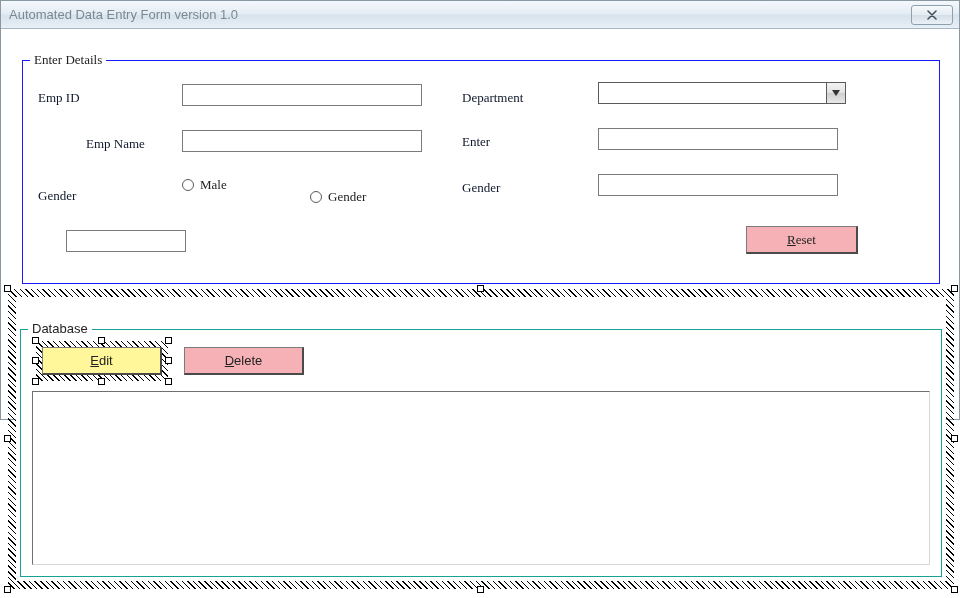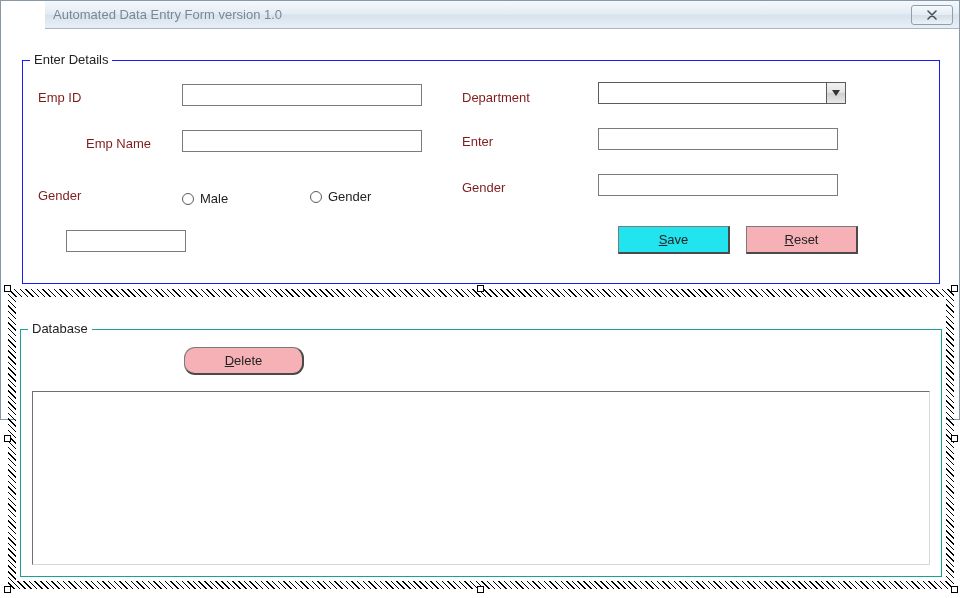--- a/index.html
+++ b/index.html
@@ -15,21 +15,20 @@
   }
 
   
   .window {
     position: relative;
     width: 960px;
     height: 420px;
     box-sizing: border-box;
     border: 1px solid #8a98a4;
     background: #fff;
-    padding-left: 44px;
   }
 
   .titlebar {
     position: relative;
     height: 28px;
     line-height: 28px;
     padding-left: 8px;
     box-sizing: border-box;
     background: linear-gradient(to bottom, #f3f8fd 0%, #e4ecf3 48%, #d7e2ec 52%, #e8f0f7 100%);
     border-bottom: 1px solid #aab7c3;
@@ -85,20 +84,21 @@
     background: #ffffff;
     font-size: 13px;
   }
 
   
   #grp-enter {
     left: 20px;
     top: 24px;
     width: 918px;
     height: 230px;
+    font-family: Liberation Serif, serif;
   }
   #grp-enter > .gb-border { border-color: #1a1aff; }
 
   
   .hatched-box {
     position: absolute;
     box-sizing: border-box;
     background-image: repeating-linear-gradient(45deg, #000 0 1px, transparent 1px 4px);
     background-color: transparent;
   }
@@ -142,21 +142,21 @@
     left: 8px;
     padding: 0 4px;
     background: #ffffff;
     font-size: 13px;
   }
 
   
   .fld-label {
     position: absolute;
     font-size: 13px;
-    color: #7f1d1d;
+    color: #0f172a;
     background: #ffffff;
     padding-right: 4px;
     white-space: nowrap;
   }
 
   
   .txt {
     position: absolute;
     box-sizing: border-box;
     height: 22px;
@@ -281,21 +281,21 @@
       <div class="gb-legend">Enter Details</div>
 
       <div class="fld-label" style="left:16px; top:36px;">Emp ID</div>
       <input class="txt" style="left: 160px; top: 30px; width: 240px;" value="">
 
       <div class="fld-label" style="left:16px; top:82px;margin-left:48px;">Emp Name</div>
       <input class="txt" style="left: 160px; top: 76px; width: 240px;" value="">
 
       <div class="fld-label" style="left:16px; top:134px;">Gender</div>
 
-      <div class="radio" style="left:160px; top:136px;">
+      <div class="radio" style="left:160px; top:122px;">
         <div class="dot"></div>
         <span>Male</span>
       </div>
       <div class="radio" style="left:288px; top:134px;">
         <div class="dot"></div>
         <span>Gender</span>
       </div>
 
       <input class="txt txt-slim" style="left: 44px; top: 176px;" value="">
 
@@ -308,23 +308,20 @@
           </svg>
         </div>
       </div>
 
       <div class="fld-label" style="left:440px; top:80px;">Enter</div>
       <input class="txt" style="left: 576px; top: 74px; width: 240px;" value="">
 
       <div class="fld-label" style="left:440px; top:126px;">Gender</div>
       <input class="txt" style="left: 576px; top: 120px; width: 240px;" value="">
 
-      <div class="btn btn-save" style="left:596px; top:172px; width:112px;">
-        <span><u>S</u><span>ave</span></span>
-      </div>
       <div class="btn btn-reset" style="left:724px; top:172px; width:112px;align-items:center;">
         <span><u>R</u><span>eset</span></span>
       </div>
     </div>
 
     <div class="hatched-box" style="left:6px; top:259px; width:946px; height:300px;">
 
       <div class="sel-handle" style="left:-4px; top:-4px;"></div>
       <div class="sel-handle" style="left:50%; top:-4px; margin-left:-4px;"></div>
       <div class="sel-handle" style="right:-4px; top:-4px;"></div>
@@ -333,22 +330,39 @@
       <div class="sel-handle" style="left:-4px; bottom:-4px;"></div>
       <div class="sel-handle" style="left:50%; bottom:-4px; margin-left:-4px;"></div>
       <div class="sel-handle" style="right:-4px; bottom:-4px;"></div>
 
       <div class="inner">
 
         <div id="grp-db">
           <div class="gb-border-db"></div>
           <div class="gb-legend-db">Database</div>
 
-
-          <div class="btn btn-delete" style="left:164px; top:24px; width:120px;border-radius:11px;">
+          <div class="mini-hatch" style="left:16px; top:18px; width:132px; height:40px;">
+
+            <div class="sel-handle" style="left:-4px; top:-4px;"></div>
+            <div class="sel-handle" style="left:50%; top:-4px; margin-left:-4px;"></div>
+            <div class="sel-handle" style="right:-4px; top:-4px;"></div>
+            <div class="sel-handle" style="left:-4px; top:50%; margin-top:-4px;"></div>
+            <div class="sel-handle" style="right:-4px; top:50%; margin-top:-4px;"></div>
+            <div class="sel-handle" style="left:-4px; bottom:-4px;"></div>
+            <div class="sel-handle" style="left:50%; bottom:-4px; margin-left:-4px;"></div>
+            <div class="sel-handle" style="right:-4px; bottom:-4px;"></div>
+
+            <div class="inner" style="left:6px; right:6px; top:6px; bottom:6px; background-image:none; background:#fff79a;">
+              <div class="btn btn-edit" style="position:absolute; left:0; top:0; right:0; bottom:0; border-right-width:2px;">
+                <span><u>E</u><span>dit</span></span>
+              </div>
+            </div>
+          </div>
+
+          <div class="btn btn-delete" style="left:164px; top:24px; width:120px;">
             <span><u>D</u><span>elete</span></span>
           </div>
 
           <div class="listbox" style="left:12px; top:68px; right:12px; bottom:12px;"></div>
         </div>
       </div>
     </div>
 
   </div>
 </div>

